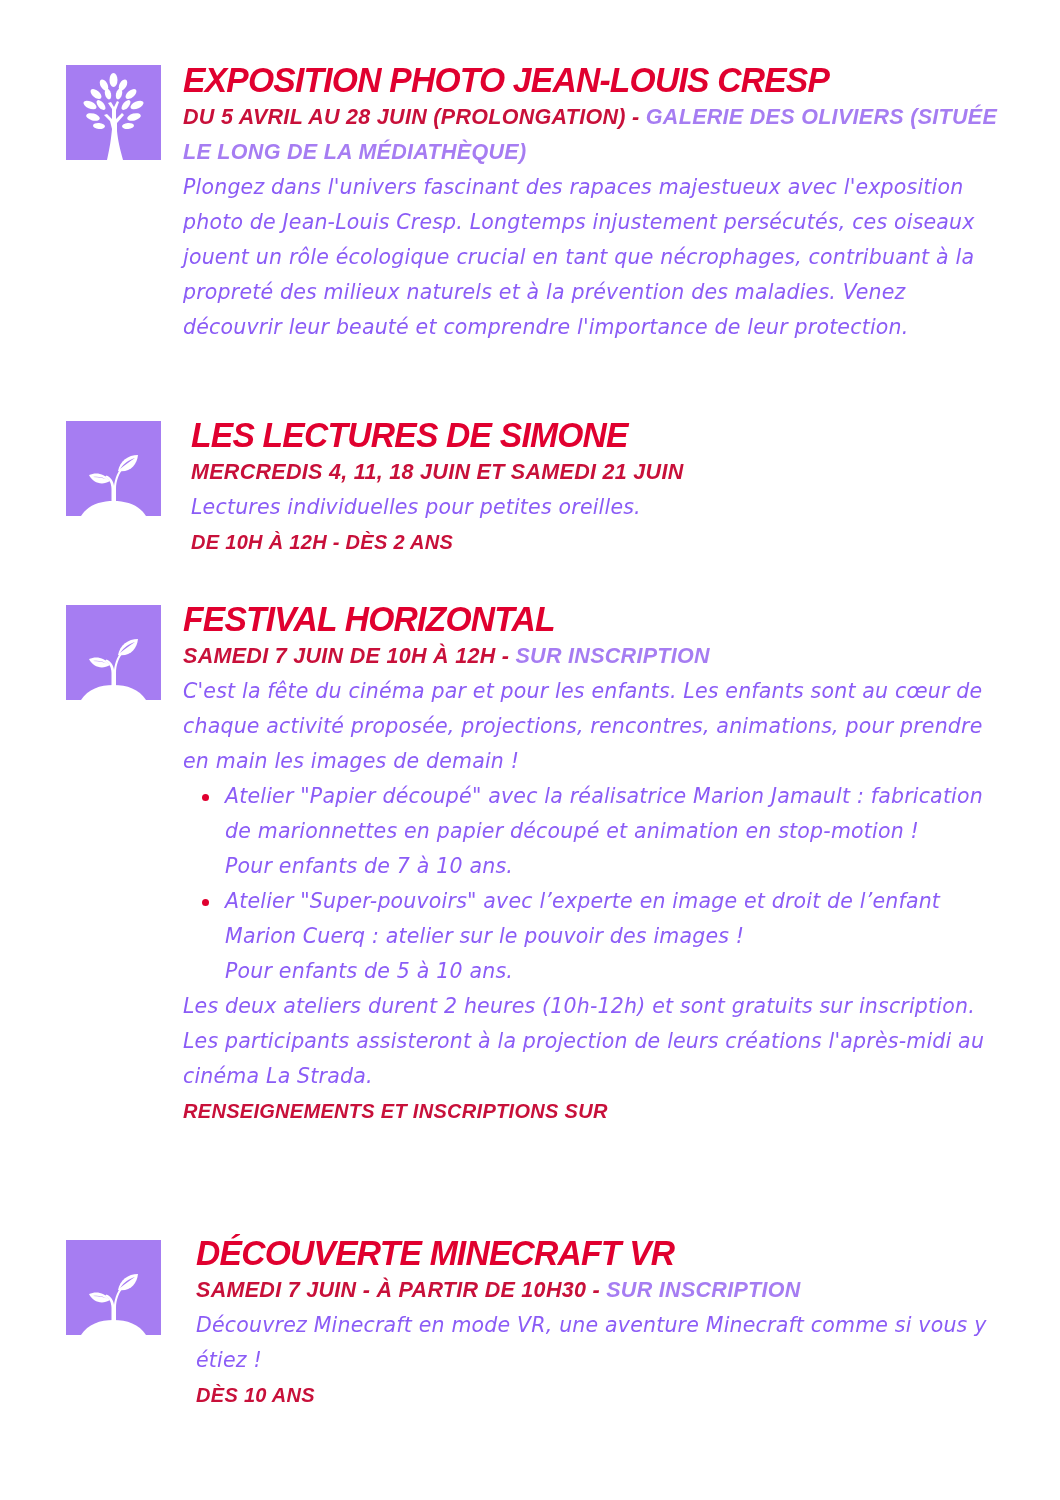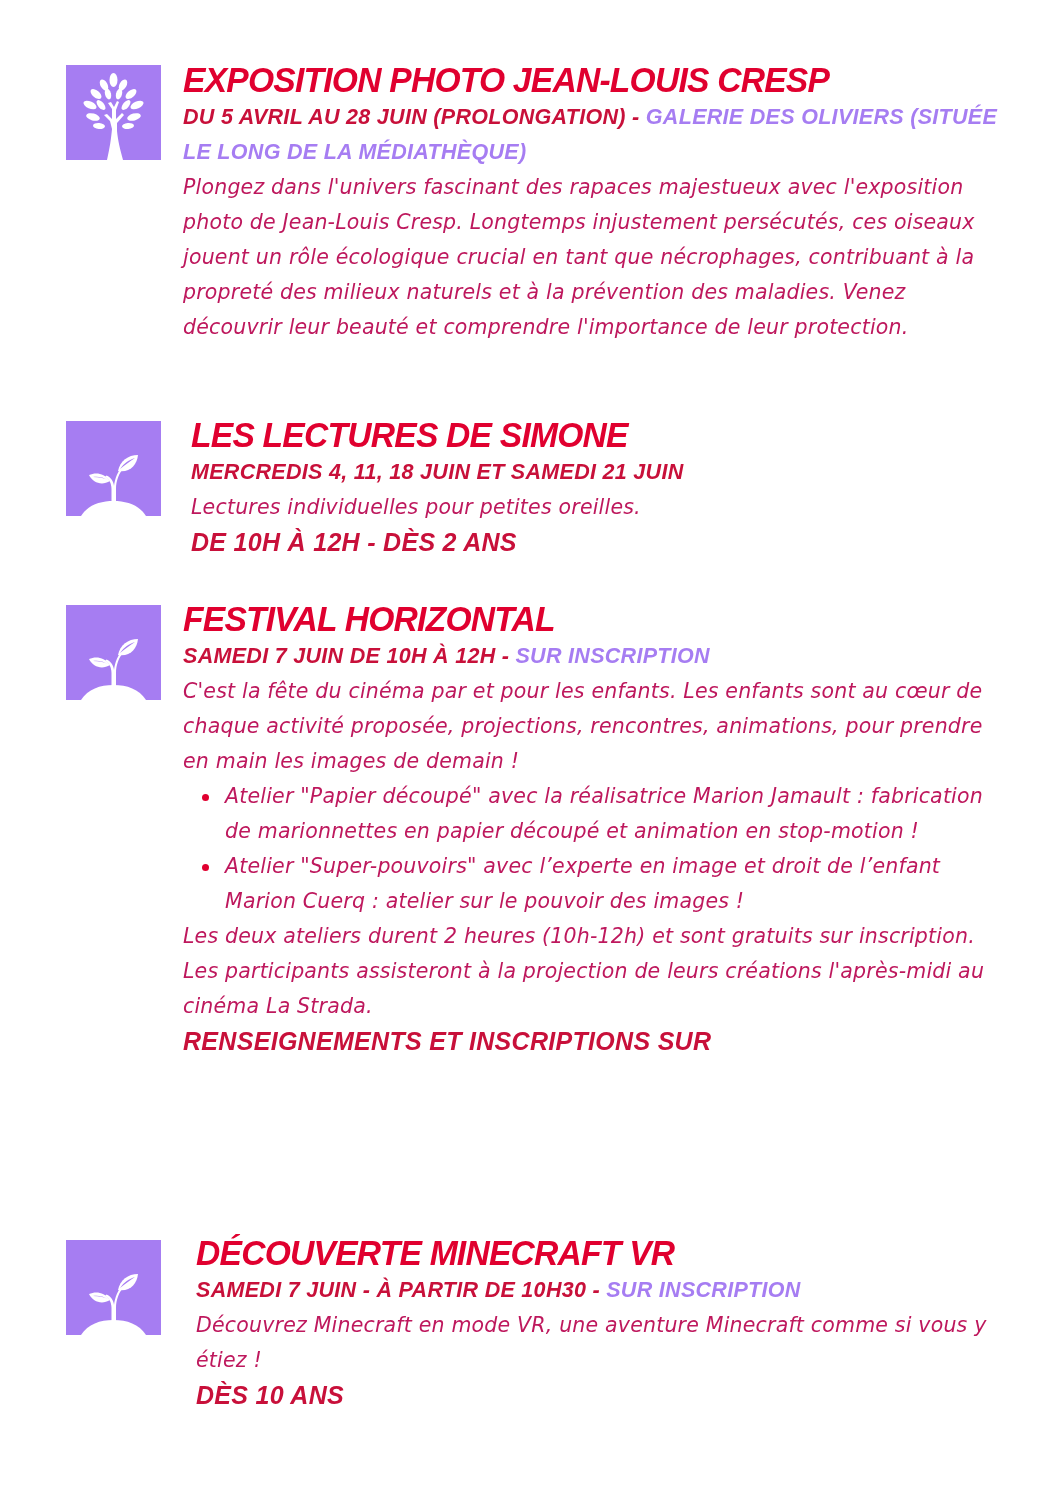--- a/index.html
+++ b/index.html
@@ -21,25 +21,25 @@
       transform: scaleX(0.96); transform-origin: left;
       white-space: nowrap;
     }
     .subtitle {
       font-weight: 700; font-size: 21.5px; line-height: 35px;
       color: #c8103a; letter-spacing: 0.3px;
     }
     .subtitle .accent { color: #a67df2; }
     .body {
       font-family: "DejaVu Sans", sans-serif;
-      font-size: 20.5px; line-height: 35px; color: #be185d;
+      font-size: 20.5px; line-height: 35px; color: #8b5cf6;
       letter-spacing: 0.2px;
     }
     .strong-line {
-      font-weight: 700; font-size: 25px; line-height: 35px;
+      font-weight: 700; font-size: 20px; line-height: 35px;
       color: #c8103a; letter-spacing: 0.3px;
     }
     ul.bullets { list-style: none; margin-left: 0; }
     ul.bullets li { position: relative; padding-left: 42px; }
     ul.bullets li::before {
       content: ""; position: absolute; left: 19px; top: 15px;
       width: 7px; height: 7px; border-radius: 50%; background: #e0002f;
     }
   </style>
 </head>
@@ -117,23 +117,25 @@
   </div>
   <div class="content" style="top:599px;">
     <div class="title">FESTIVAL HORIZONTAL</div>
     <div class="subtitle">
       <span>SAMEDI 7 JUIN DE 10H À 12H - </span><span class="accent">SUR INSCRIPTION</span>
     </div>
     <div class="body">C'est la fête du cinéma par et pour les enfants. Les enfants sont au cœur de chaque activité proposée, projections, rencontres, animations, pour prendre en main les images de demain !</div>
     <ul class="bullets body">
       <li>
         <span>Atelier "Papier découpé" avec la réalisatrice Marion Jamault : fabrication de marionnettes en papier découpé et animation en stop-motion !</span><br>
+        <span>Pour enfants de 7 à 10 ans.</span>
       </li>
       <li>
         <span>Atelier "Super-pouvoirs" avec l’experte en image et droit de l’enfant Marion Cuerq : atelier sur le pouvoir des images !</span><br>
+        <span>Pour enfants de 5 à 10 ans.</span>
       </li>
     </ul>
     <div class="body">Les deux ateliers durent 2 heures (10h-12h) et sont gratuits sur inscription. Les participants assisteront à la projection de leurs créations l'après-midi au cinéma La Strada.</div>
     <div class="strong-line">RENSEIGNEMENTS ET INSCRIPTIONS SUR</div>
   </div>
 </section>
 
 <section class="event" style="top:0;">
   <div class="icon-box" style="top:1240px;">
     <svg viewBox="0 0 95 95">

